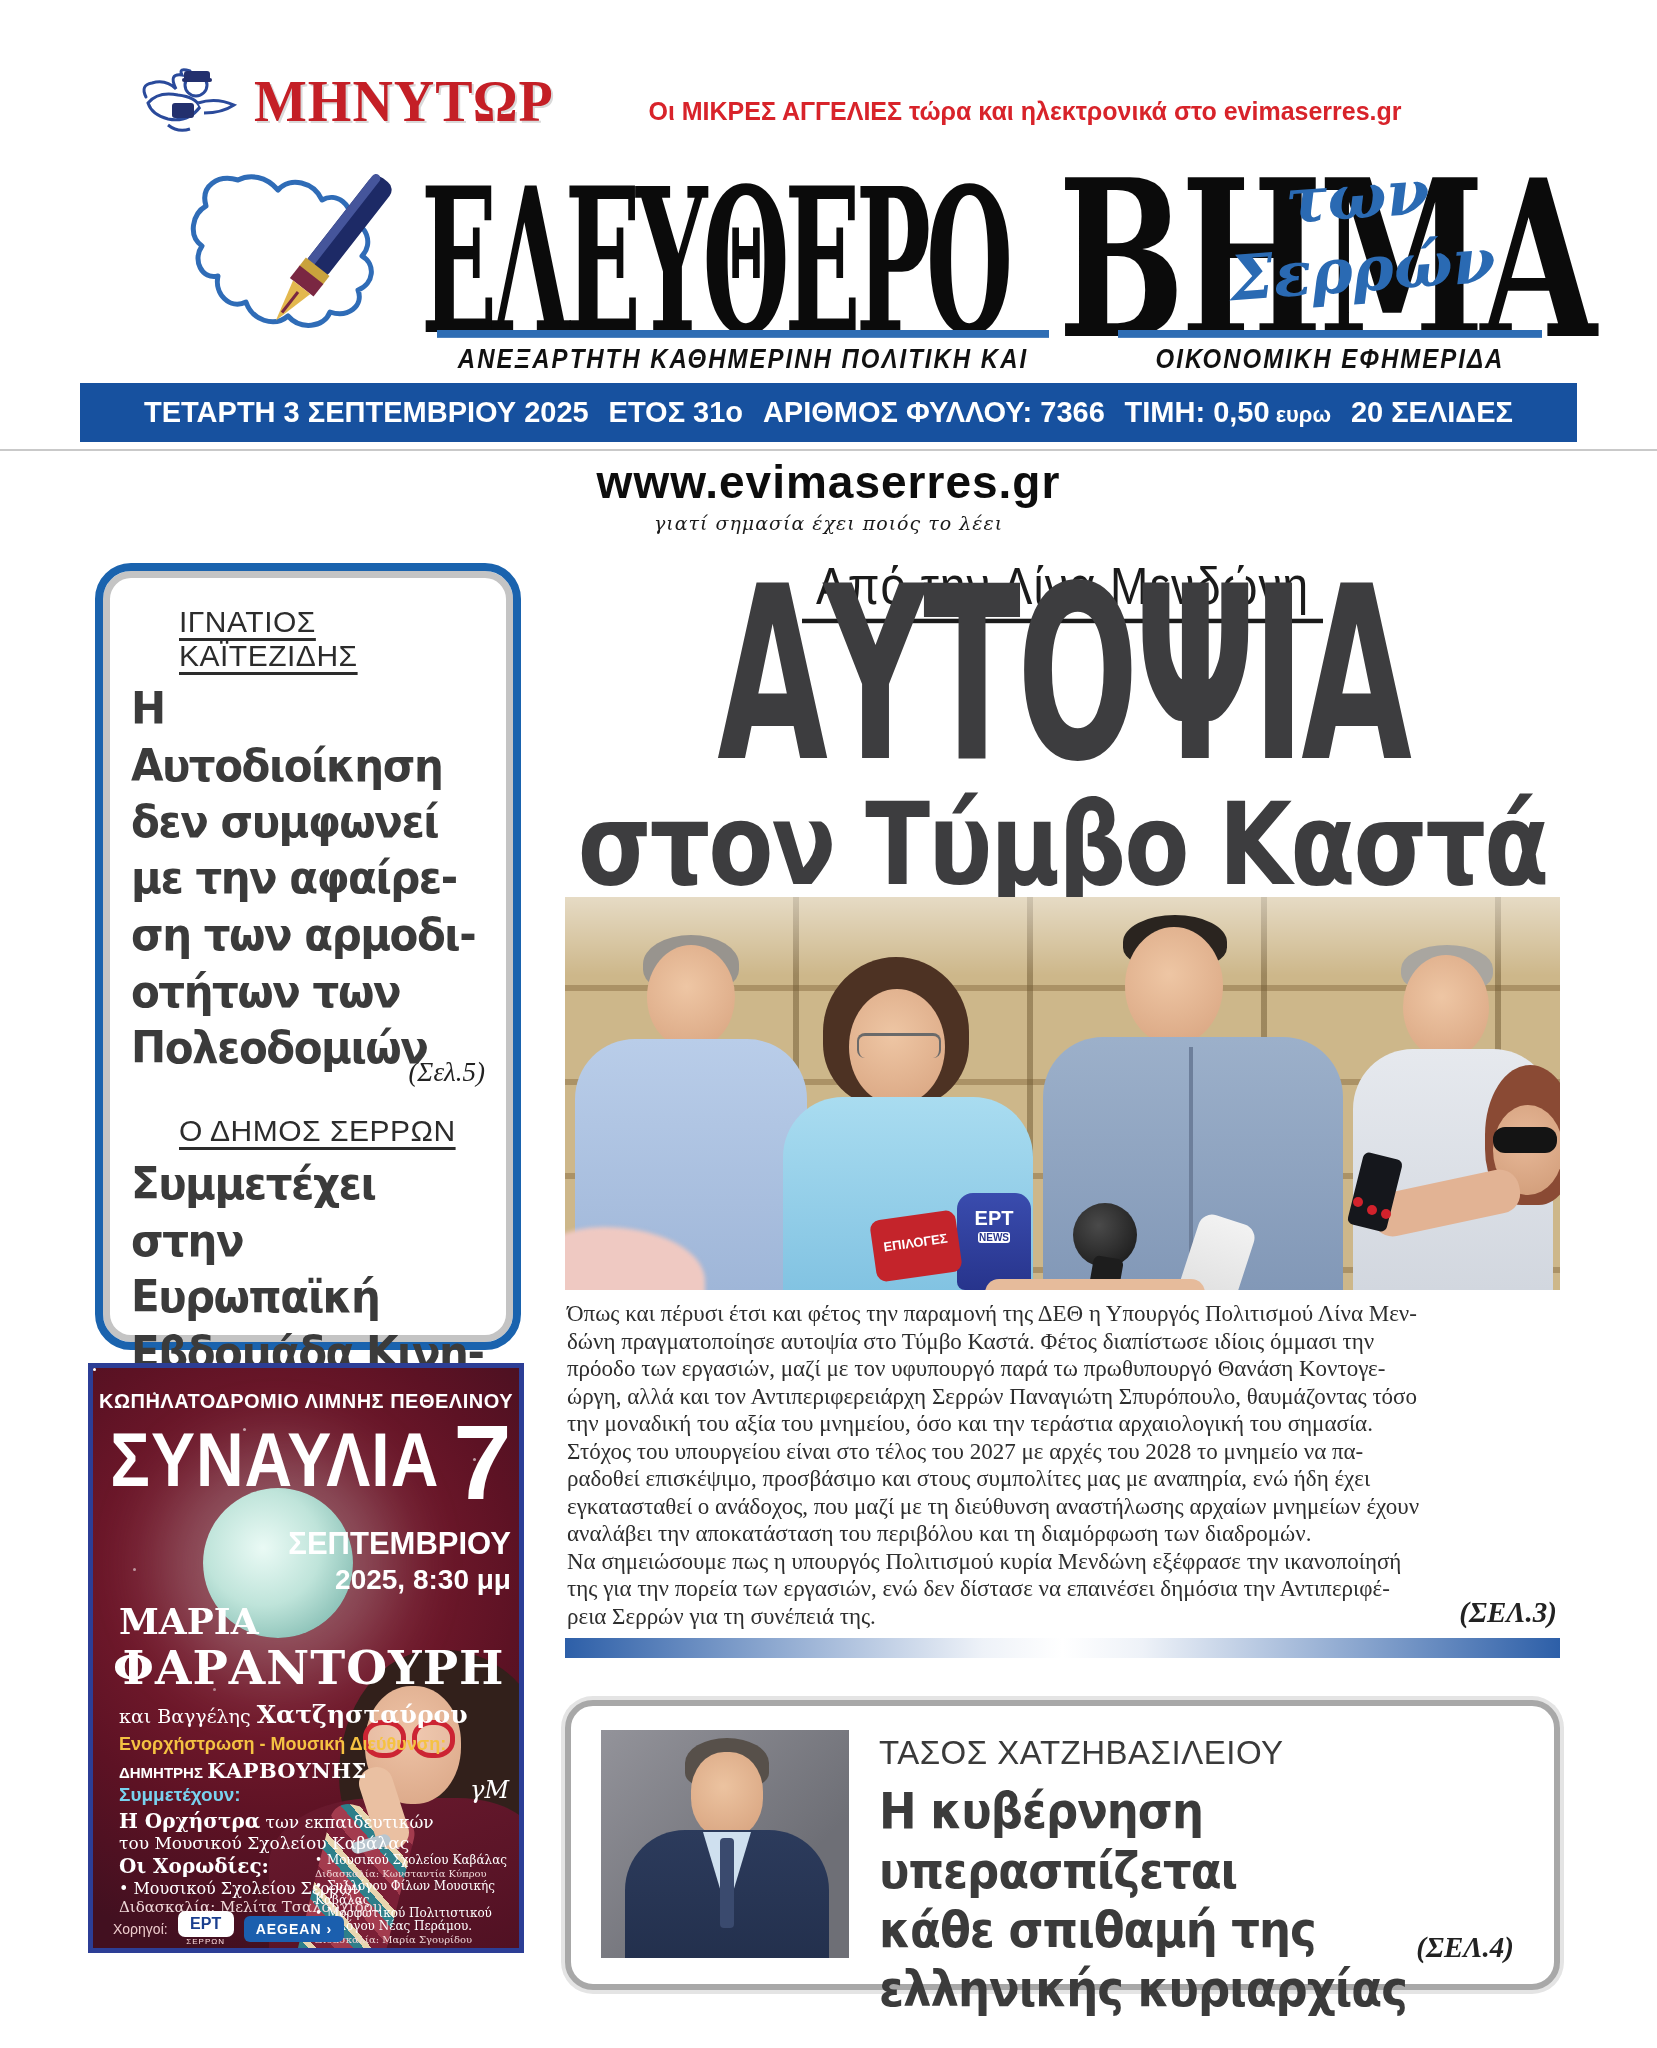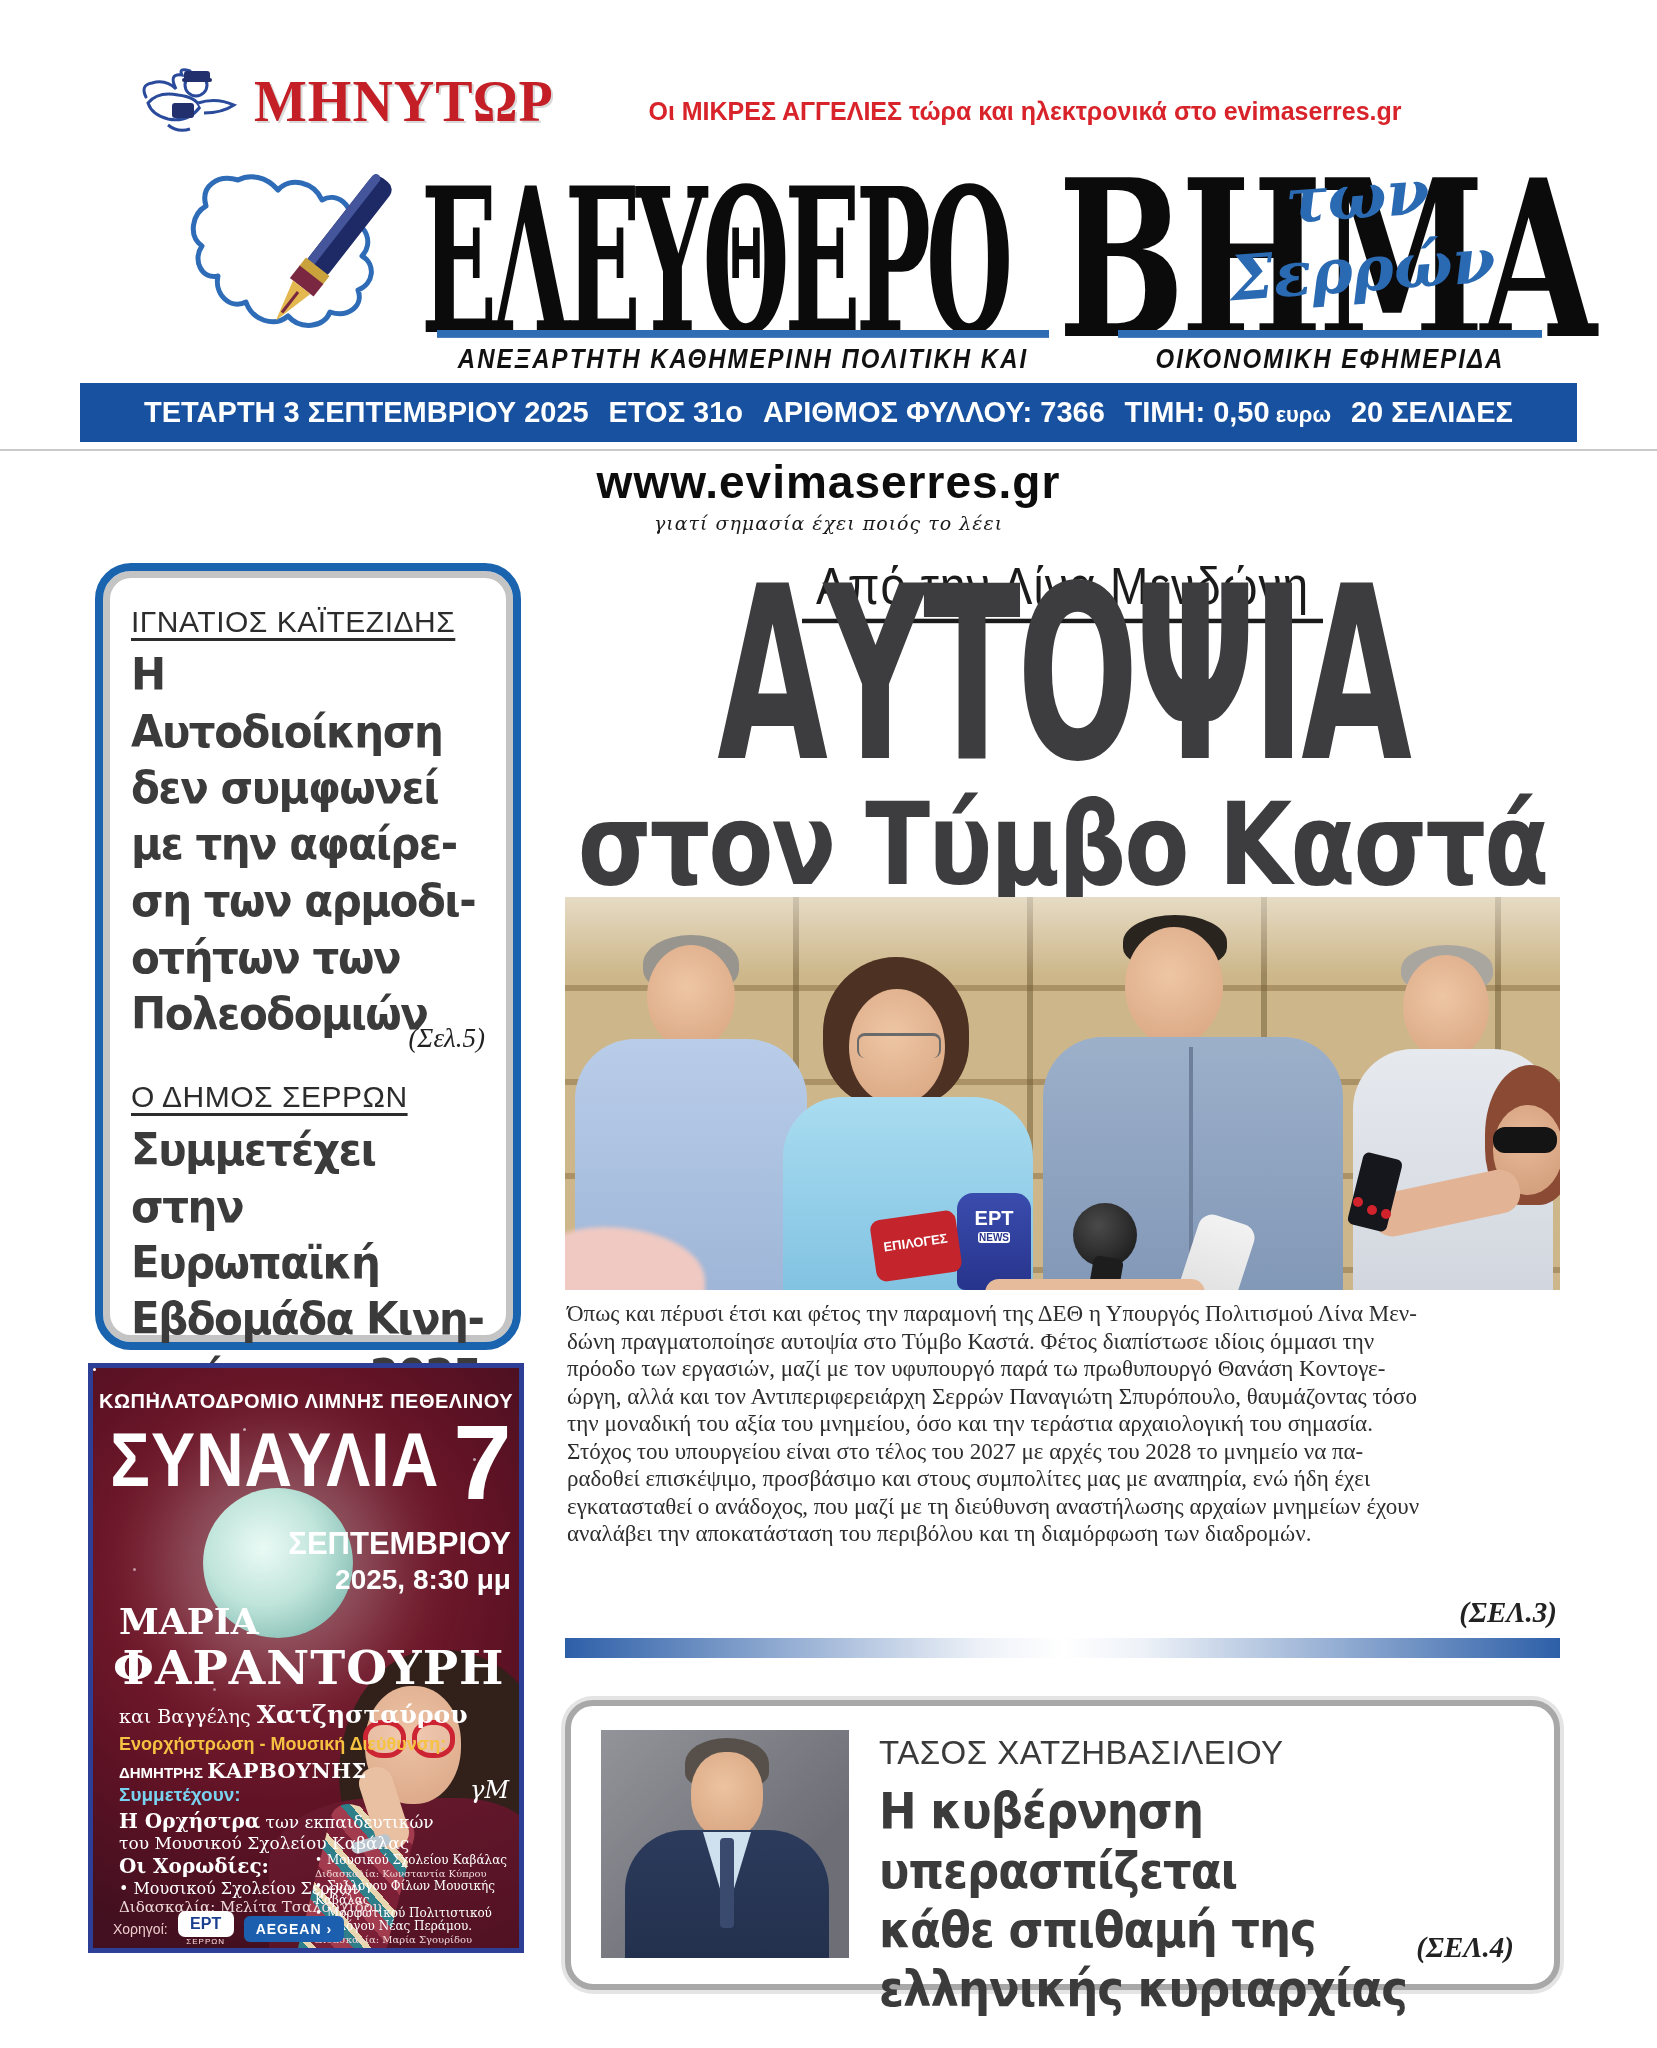--- a/index.html
+++ b/index.html
@@ -33,21 +33,21 @@
            font-weight:bold;font-size:29px;white-space:nowrap;}
   .infobar .unit{font-size:22px;font-weight:bold;margin-left:6px;}
   .gray-rule{left:0;top:449px;width:1657px;height:2px;background:#c9c9c9;}
   .site-url{left:0;top:455px;width:1657px;text-align:center;font-weight:bold;font-size:46px;color:#0d0d0d;letter-spacing:1px;}
   .site-tag{left:0;top:512px;width:1657px;text-align:center;font-family:"DejaVu Serif",serif;font-style:italic;
             font-size:19px;color:#1a1a1a;letter-spacing:1px;}
 
   
   .left-box{left:95px;top:563px;width:426px;height:787px;box-sizing:border-box;border:8px solid #1a63ae;
             border-radius:36px;box-shadow:inset 0 0 0 7px #c4c4c4;background:#fff;padding:34px 28px;}
-  .kicker{font-size:30px;color:#2c2c2c;letter-spacing:.5px;text-decoration:underline;text-underline-offset:6px;}
+  .kicker{font-size:30px;color:#2c2c2c;letter-spacing:.5px;text-decoration:underline;text-underline-offset:6px;margin-left:48px;}
   .lb-head{font-family:"DejaVu Sans",sans-serif;font-weight:bold;font-size:42px;letter-spacing:-1.5px;
            color:#3b3b3b;line-height:1.28;margin-top:8px;transform:scaleY(1.05);transform-origin:top left;}
   .pageref{font-family:"Liberation Serif",serif;font-style:italic;font-size:27px;color:#222;text-align:right;}
 
   
   .poster{left:88px;top:1363px;width:436px;height:590px;box-sizing:border-box;border:5px solid #2c3e96;
           background:radial-gradient(circle at 42% 36%, #8e2336 0%, #5d1224 55%, #421020 85%);overflow:hidden;color:#fff;}
   .stars{left:0;top:0;width:3px;height:3px;background:#fff;border-radius:50%;
          box-shadow:60px 24px 0 #ffffffcc, 150px 60px 0 #ffffff99, 280px 30px 0 #ffffffcc, 380px 90px 0 #ffffff99,
                     40px 200px 0 #ffffff88, 330px 210px 0 #ffffffaa, 120px 320px 0 #ffffff77, 400px 320px 0 #ffffff99,
@@ -317,20 +317,23 @@
   <div class="abs m-body">
     <div class="pre">Όπως και πέρυσι έτσι και φέτος την παραμονή της ΔΕΘ η Υπουργός Πολιτισμού Λίνα Μεν-
 δώνη πραγματοποίησε αυτοψία στο Τύμβο Καστά. Φέτος διαπίστωσε ιδίοις όμμασι την
 πρόοδο των εργασιών, μαζί με τον υφυπουργό παρά τω πρωθυπουργό Θανάση Κοντογε-
 ώργη, αλλά και τον Αντιπεριφερειάρχη Σερρών Παναγιώτη Σπυρόπουλο, θαυμάζοντας τόσο
 την μοναδική του αξία του μνημείου, όσο και την τεράστια αρχαιολογική του σημασία.</div>
     <div class="pre">Στόχος του υπουργείου είναι στο τέλος του 2027 με αρχές του 2028 το μνημείο να πα-
 ραδοθεί επισκέψιμο, προσβάσιμο και στους συμπολίτες μας με αναπηρία, ενώ ήδη έχει
 εγκατασταθεί ο ανάδοχος, που μαζί με τη διεύθυνση αναστήλωσης αρχαίων μνημείων έχουν
 αναλάβει την αποκατάσταση του περιβόλου και τη διαμόρφωση των διαδρομών.</div>
+    <div class="pre">Να σημειώσουμε πως η υπουργός Πολιτισμού κυρία Μενδώνη εξέφρασε την ικανοποίησή
+της για την πορεία των εργασιών, ενώ δεν δίστασε να επαινέσει δημόσια την Αντιπεριφέ-
+ρεια Σερρών για τη συνέπειά της.</div>
   </div>
   <div class="abs m-pageref">(ΣΕΛ.3)</div>
   <div class="abs divider"></div>
 
   <div class="abs bottom-box">
     <div class="bb-photo">
       <div class="bb-hair"></div>
       <div class="bb-face"></div>
       <div class="bb-suit"></div>
       <div class="bb-shirt"></div>

